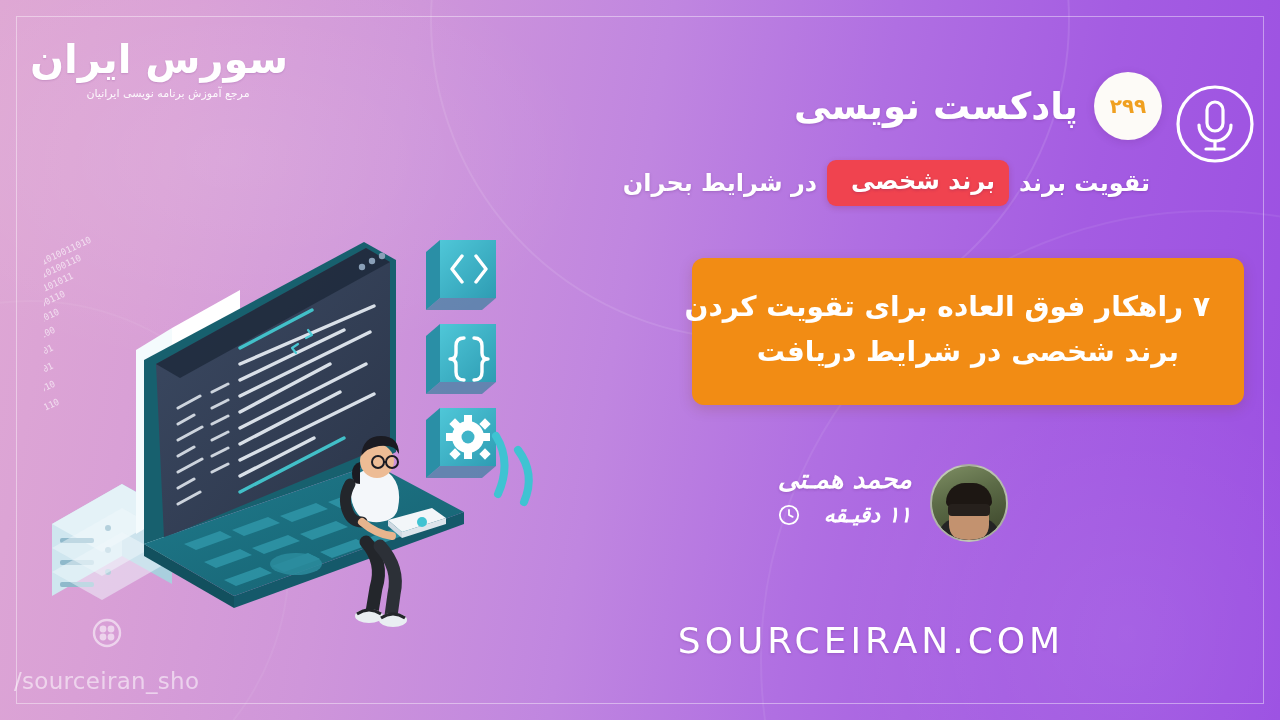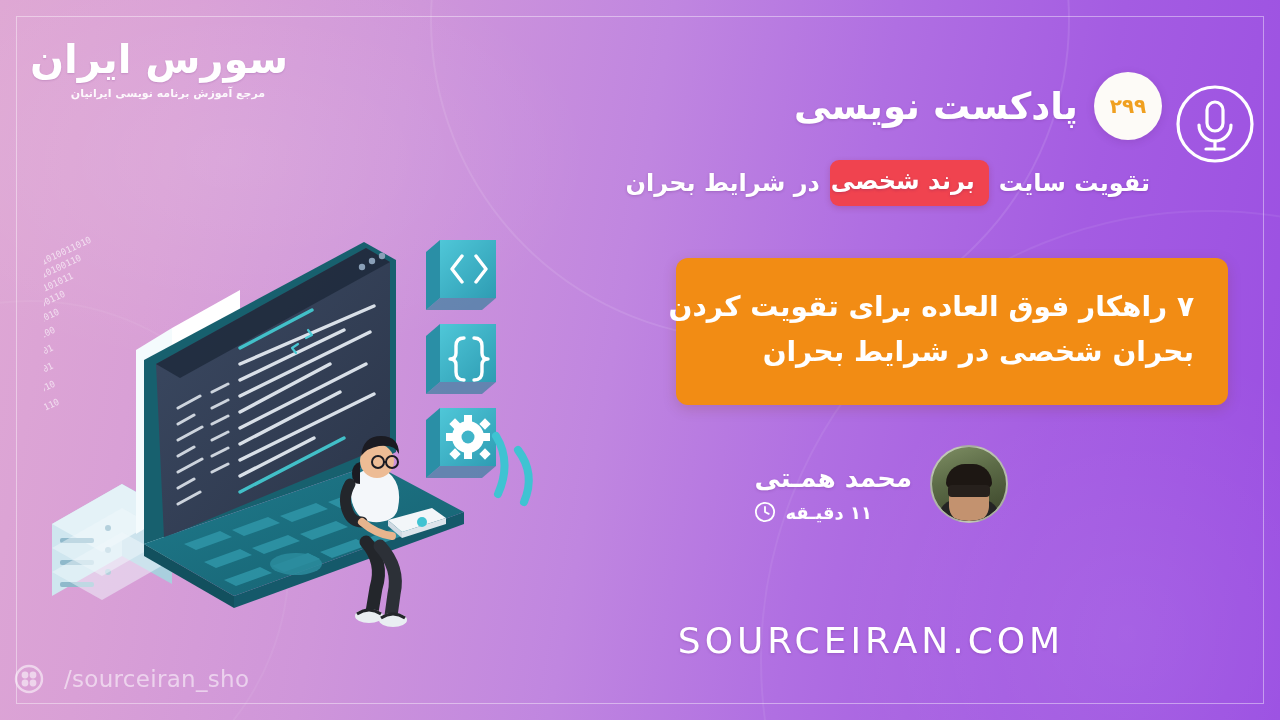--- a/index.html
+++ b/index.html
@@ -80,21 +80,21 @@
     font-size: 40px;
     font-weight: 700;
     letter-spacing: 1px;
     line-height: 1.05;
     text-shadow: 0 1px 2px rgba(90,30,110,0.18);
     white-space: nowrap;
   }
   .brand-tagline {
     margin-top: 7px;
     font-size: 11px;
-    font-weight: 700;
+    font-weight: 400;
     letter-spacing: 1.8px;
     color: rgba(255,255,255,0.92);
     white-space: nowrap;
   }
 
   
   .podcast-row {
     position: absolute;
     right: 118px; top: 72px;
     display: flex;
@@ -142,50 +142,52 @@
   .headline span {
     font-size: 24px;
     font-weight: 700;
     color: #ffffff;
     line-height: 1.35;
     text-shadow: 0 1px 3px rgba(80,25,100,0.25);
   }
   .headline .hl-pill {
     background: #f0434f;
     border-radius: 9px;
-    padding: 5px 14px 9px 1px;
+    padding: 5px 14px 9px 24px;
     box-shadow: 0 2px 6px rgba(120,20,40,0.20);
   }
 
   
   .subject-card {
     position: absolute;
-    right: 52px; top: 258px;
+    right: 36px; top: 258px;
     width: 552px;
     background: #f28c14;
     border-radius: 12px;
     padding: 26px 34px 30px 34px;
     box-shadow: 0 4px 14px rgba(110,50,10,0.18);
+    text-align: center;
   }
   .subject-line {
     color: #ffffff;
     font-size: 28px;
     font-weight: 700;
     line-height: 1.62;
     white-space: nowrap;
   }
 
   
   .author-block {
     position: absolute;
-    right: 272px; top: 445px;
+    right: 272px; top: 464px;
     display: flex;
     flex-direction: row;
-    align-items: flex-end;
+    align-items: flex-start;
     gap: 18px;
+    font-style: italic;
   }
   .author-avatar {
     width: 78px; height: 78px;
     border-radius: 50%;
     border: 2px solid rgba(255,255,255,0.55);
     overflow: hidden;
     position: relative;
     background: linear-gradient(160deg, #7f8f64 0%, #5c6b47 40%, #394228 100%);
     flex: 0 0 auto;
   }
@@ -229,23 +231,23 @@
     letter-spacing: 1px;
     text-shadow: 0 1px 3px rgba(80,25,100,0.22);
     white-space: nowrap;
   }
   .author-duration {
     margin-top: 8px;
     display: flex;
     flex-direction: row;
     align-items: center;
     justify-content: flex-end;
-    gap: 9px;
-    color: #ffffff;
-    font-size: 18px;
+    gap: 24px;
+    color: #ffffff;
+    font-size: 22px;
     font-weight: 700;
     letter-spacing: 1px;
     white-space: nowrap;
   }
   .clock-icon { display: block; width: 22px; height: 22px; flex: 0 0 auto; }
 
   
   .footer-cta {
     position: absolute;
     right: 44px; top: 576px;
@@ -269,20 +271,21 @@
     letter-spacing: 4px;
     direction: ltr;
     text-shadow: 0 1px 3px rgba(80,25,100,0.22);
   }
 
   
   .watermark {
     position: absolute;
     left: 14px; bottom: 26px;
     display: flex;
+    flex-direction: column;
     align-items: center;
     gap: 20px;
     direction: ltr;
     opacity: 0.55;
   }
   .wm-icon { display: block; width: 30px; height: 30px; }
   .wm-handle {
     color: #ffffff;
     font-size: 23px;
     font-weight: 400;
@@ -523,28 +526,28 @@
     <svg viewBox="0 0 82 82" xmlns="http://www.w3.org/2000/svg">
       <circle cx="41" cy="41" r="37" fill="none" stroke="#ffffff" stroke-width="3.2"></circle>
       <rect x="33" y="19" width="16" height="29" rx="8" fill="none" stroke="#ffffff" stroke-width="3.2"></rect>
       <path d="M25 42 a16 16 0 0 0 32 0" fill="none" stroke="#ffffff" stroke-width="3.2" stroke-linecap="round"></path>
       <line x1="41" y1="58" x2="41" y2="66" stroke="#ffffff" stroke-width="3.2" stroke-linecap="round"></line>
       <line x1="32" y1="66" x2="50" y2="66" stroke="#ffffff" stroke-width="3.2" stroke-linecap="round"></line>
     </svg>
   </div>
 
   <div class="headline">
-    <span>تقویت سایت</span>
+    <span>تقویت برند</span>
     <span class="hl-pill">برند شخصی</span>
     <span>در شرایط بحران</span>
   </div>
 
   <div class="subject-card">
     <div class="subject-line">۷ راهکار فوق العاده برای تقویت کردن</div>
-    <div class="subject-line">بحران شخصی در شرایط بحران</div>
+    <div class="subject-line">برند شخصی در شرایط دریافت</div>
   </div>
 
   <div class="author-block">
     <div class="author-avatar">
       <div class="av-body"></div>
       <div class="av-head"></div>
       <div class="av-hair"></div>
       <div class="av-glasses"></div>
     </div>
     <div class="author-text">

